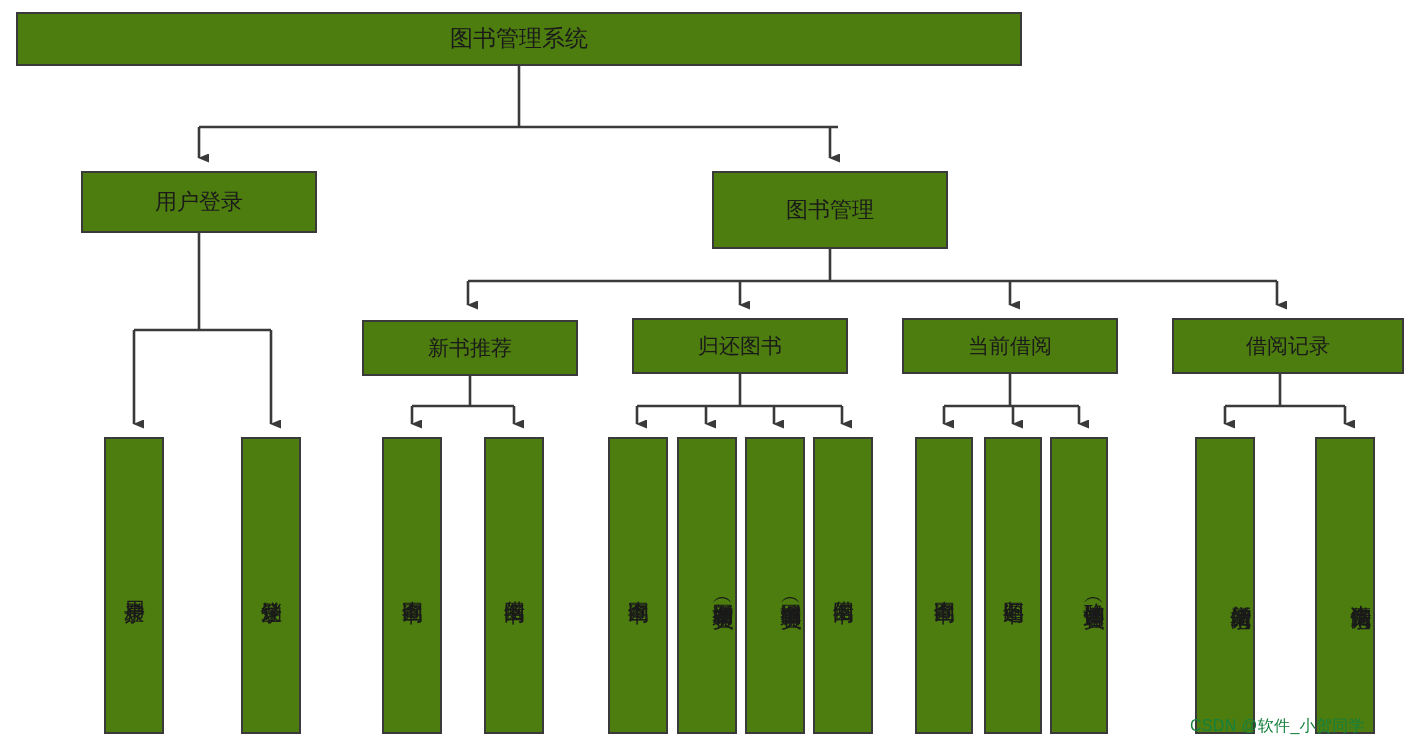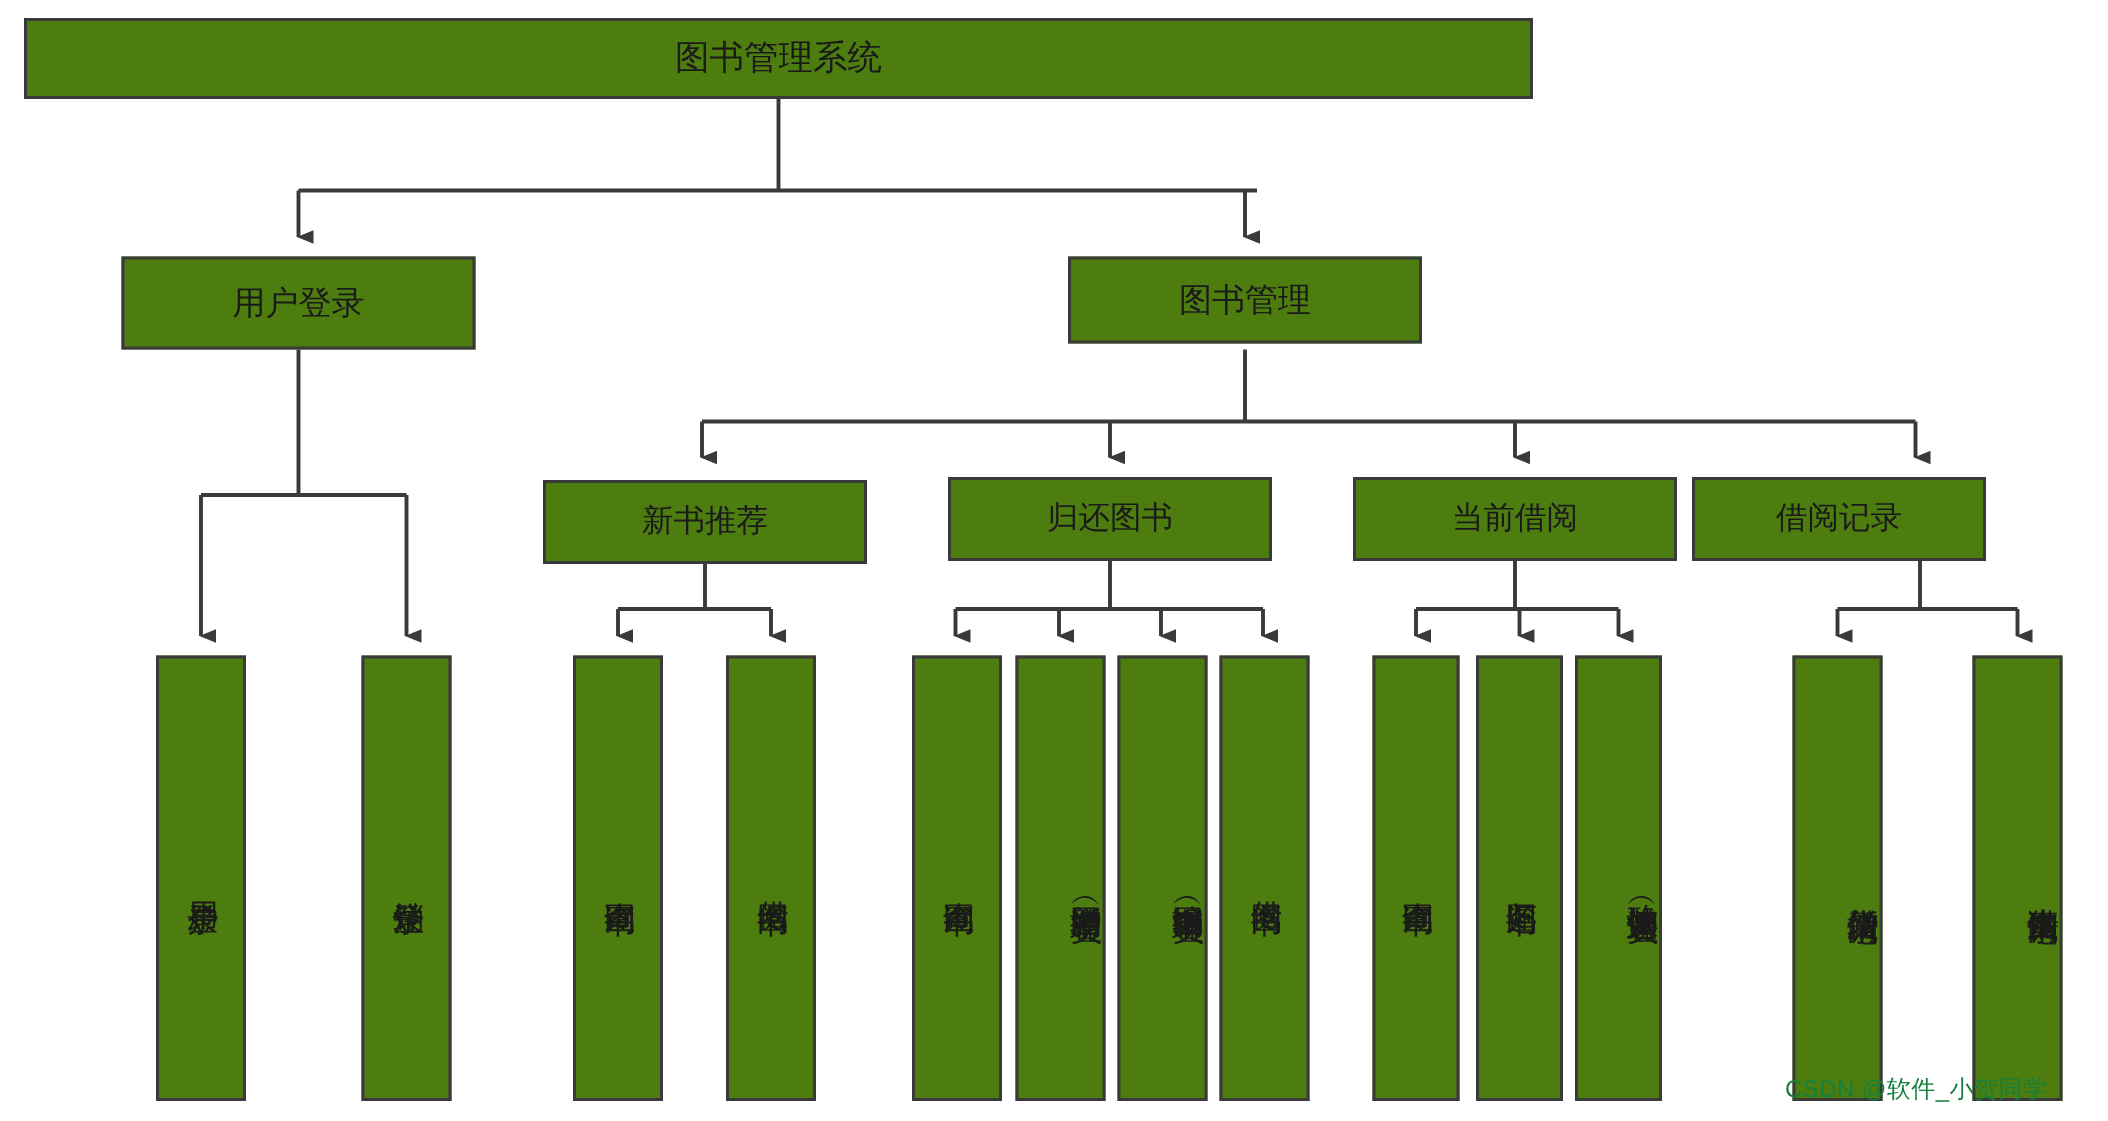--- a/index.html
+++ b/index.html
@@ -130,34 +130,34 @@
     </g>
   </svg>
 
   <div class="node root" style="left:16px; top:12px; width:1006px; height:54px;">
     <span>图书管理系统</span>
   </div>
 
   <div class="node level2" style="left:81px; top:171px; width:236px; height:62px;">
     <span>用户登录</span>
   </div>
-  <div class="node level2" style="left:712px; top:171px; width:236px; height:58px;">
+  <div class="node level2" style="left:712px; top:171px; width:236px; height:78px;">
     <span>图书管理</span>
   </div>
 
   <div class="node level3" style="left:362px; top:320px; width:216px; height:56px;">
     <span>新书推荐</span>
   </div>
   <div class="node level3" style="left:632px; top:318px; width:216px; height:56px;">
     <span>归还图书</span>
   </div>
   <div class="node level3" style="left:902px; top:318px; width:216px; height:56px;">
     <span>当前借阅</span>
   </div>
-  <div class="node level3" style="left:1128px; top:318px; width:196px; height:56px;">
+  <div class="node level3" style="left:1172px; top:318px; width:232px; height:56px;">
     <span>借阅记录</span>
   </div>
 
   <div class="node leaf short" style="left:104px; top:437px; width:60px; height:297px;">
     <span class="vtext">用户登录</span>
   </div>
   <div class="node leaf short" style="left:241px; top:437px; width:60px; height:297px;">
     <span class="vtext">注销登录</span>
   </div>
 

